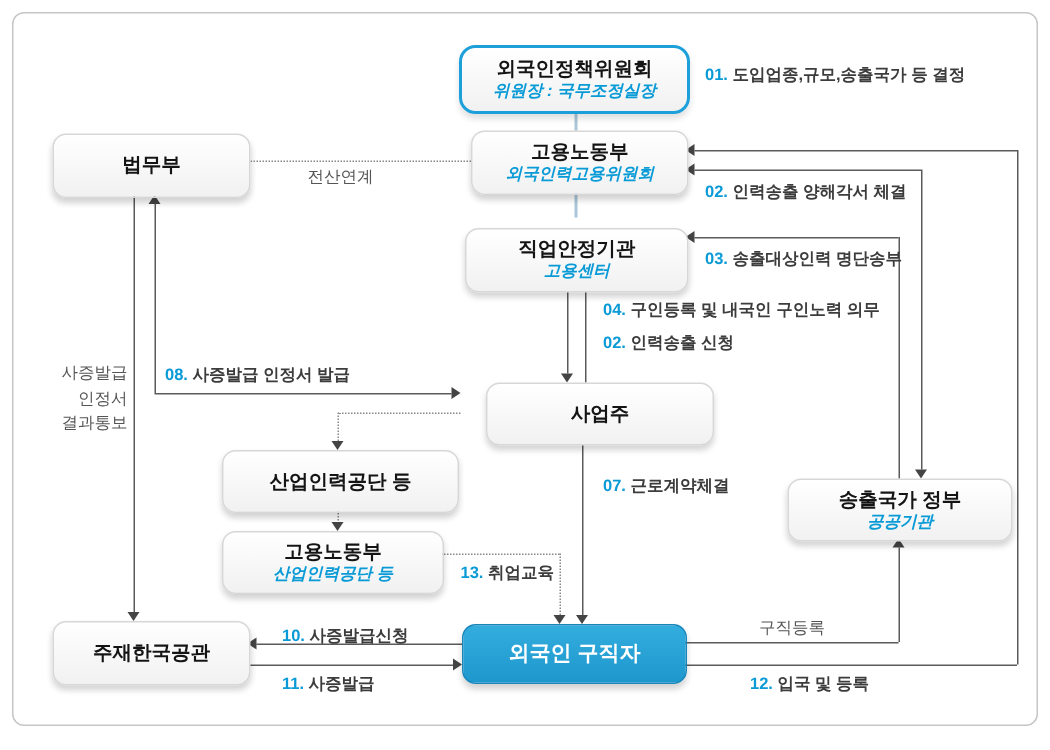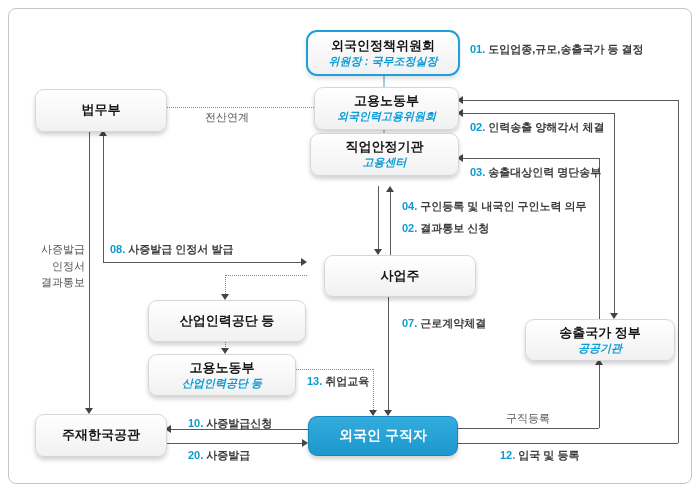--- a/index.html
+++ b/index.html
@@ -101,21 +101,21 @@
     <div class="node-title">외국인정책위원회</div>
     <div class="node-sub">위원장 : 국무조정실장</div>
   </div>
   <div class="node" style="left:314px;top:87px;width:143px;height:41px;">
     <div class="node-title">고용노동부</div>
     <div class="node-sub">외국인력고용위원회</div>
   </div>
   <div class="node" style="left:35px;top:89px;width:130px;height:41px;">
     <div class="node-title">법무부</div>
   </div>
-  <div class="node" style="left:310px;top:133px;width:147px;height:41px;">
+  <div class="node" style="left:310px;top:152px;width:147px;height:41px;">
     <div class="node-title">직업안정기관</div>
     <div class="node-sub">고용센터</div>
   </div>
   <div class="node" style="left:324px;top:255px;width:150px;height:40px;">
     <div class="node-title">사업주</div>
   </div>
   <div class="node" style="left:148px;top:300px;width:156px;height:40px;">
     <div class="node-title">산업인력공단 등</div>
   </div>
   <div class="node" style="left:148px;top:354px;width:146px;height:40px;">
@@ -130,25 +130,25 @@
   </div>
   <div class="node" style="left:525px;top:319px;width:148px;height:40px;">
     <div class="node-title">송출국가 정부</div>
     <div class="node-sub">공공기관</div>
   </div>
 
   <div class="step" style="left:470px;top:42px;"><span class="no">01.</span><span>도입업종,규모,송출국가 등 결정</span></div>
   <div class="step" style="left:470px;top:120px;"><span class="no">02.</span><span>인력송출 양해각서 체결</span></div>
   <div class="step" style="left:470px;top:165px;"><span class="no">03.</span><span>송출대상인력 명단송부</span></div>
   <div class="step" style="left:402px;top:199px;"><span class="no">04.</span><span>구인등록 및 내국인 구인노력 의무</span></div>
-  <div class="step" style="left:402px;top:221px;"><span class="no">02.</span><span>결과통보 신청</span></div>
+  <div class="step" style="left:402px;top:221px;"><span class="no">02.</span><span>인력송출 신청</span></div>
   <div class="step" style="left:402px;top:316px;"><span class="no">07.</span><span>근로계약체결</span></div>
   <div class="step" style="left:110px;top:242px;"><span class="no">08.</span><span>사증발급 인정서 발급</span></div>
   <div class="step" style="left:188px;top:416px;"><span class="no">10.</span><span>사증발급신청</span></div>
-  <div class="step" style="left:188px;top:448px;"><span class="no">20.</span><span>사증발급</span></div>
+  <div class="step" style="left:188px;top:448px;"><span class="no">11.</span><span>사증발급</span></div>
   <div class="step" style="left:500px;top:448px;"><span class="no">12.</span><span>입국 및 등록</span></div>
   <div class="step" style="left:307px;top:374px;"><span class="no">13.</span><span>취업교육</span></div>
 
   <div class="plain" style="left:205px;top:110px;">전산연계</div>
   <div class="plain" style="left:506px;top:411px;">구직등록</div>
   <div class="visa-note">
     <div>사증발급</div>
     <div>인정서</div>
     <div>결과통보</div>
   </div>

